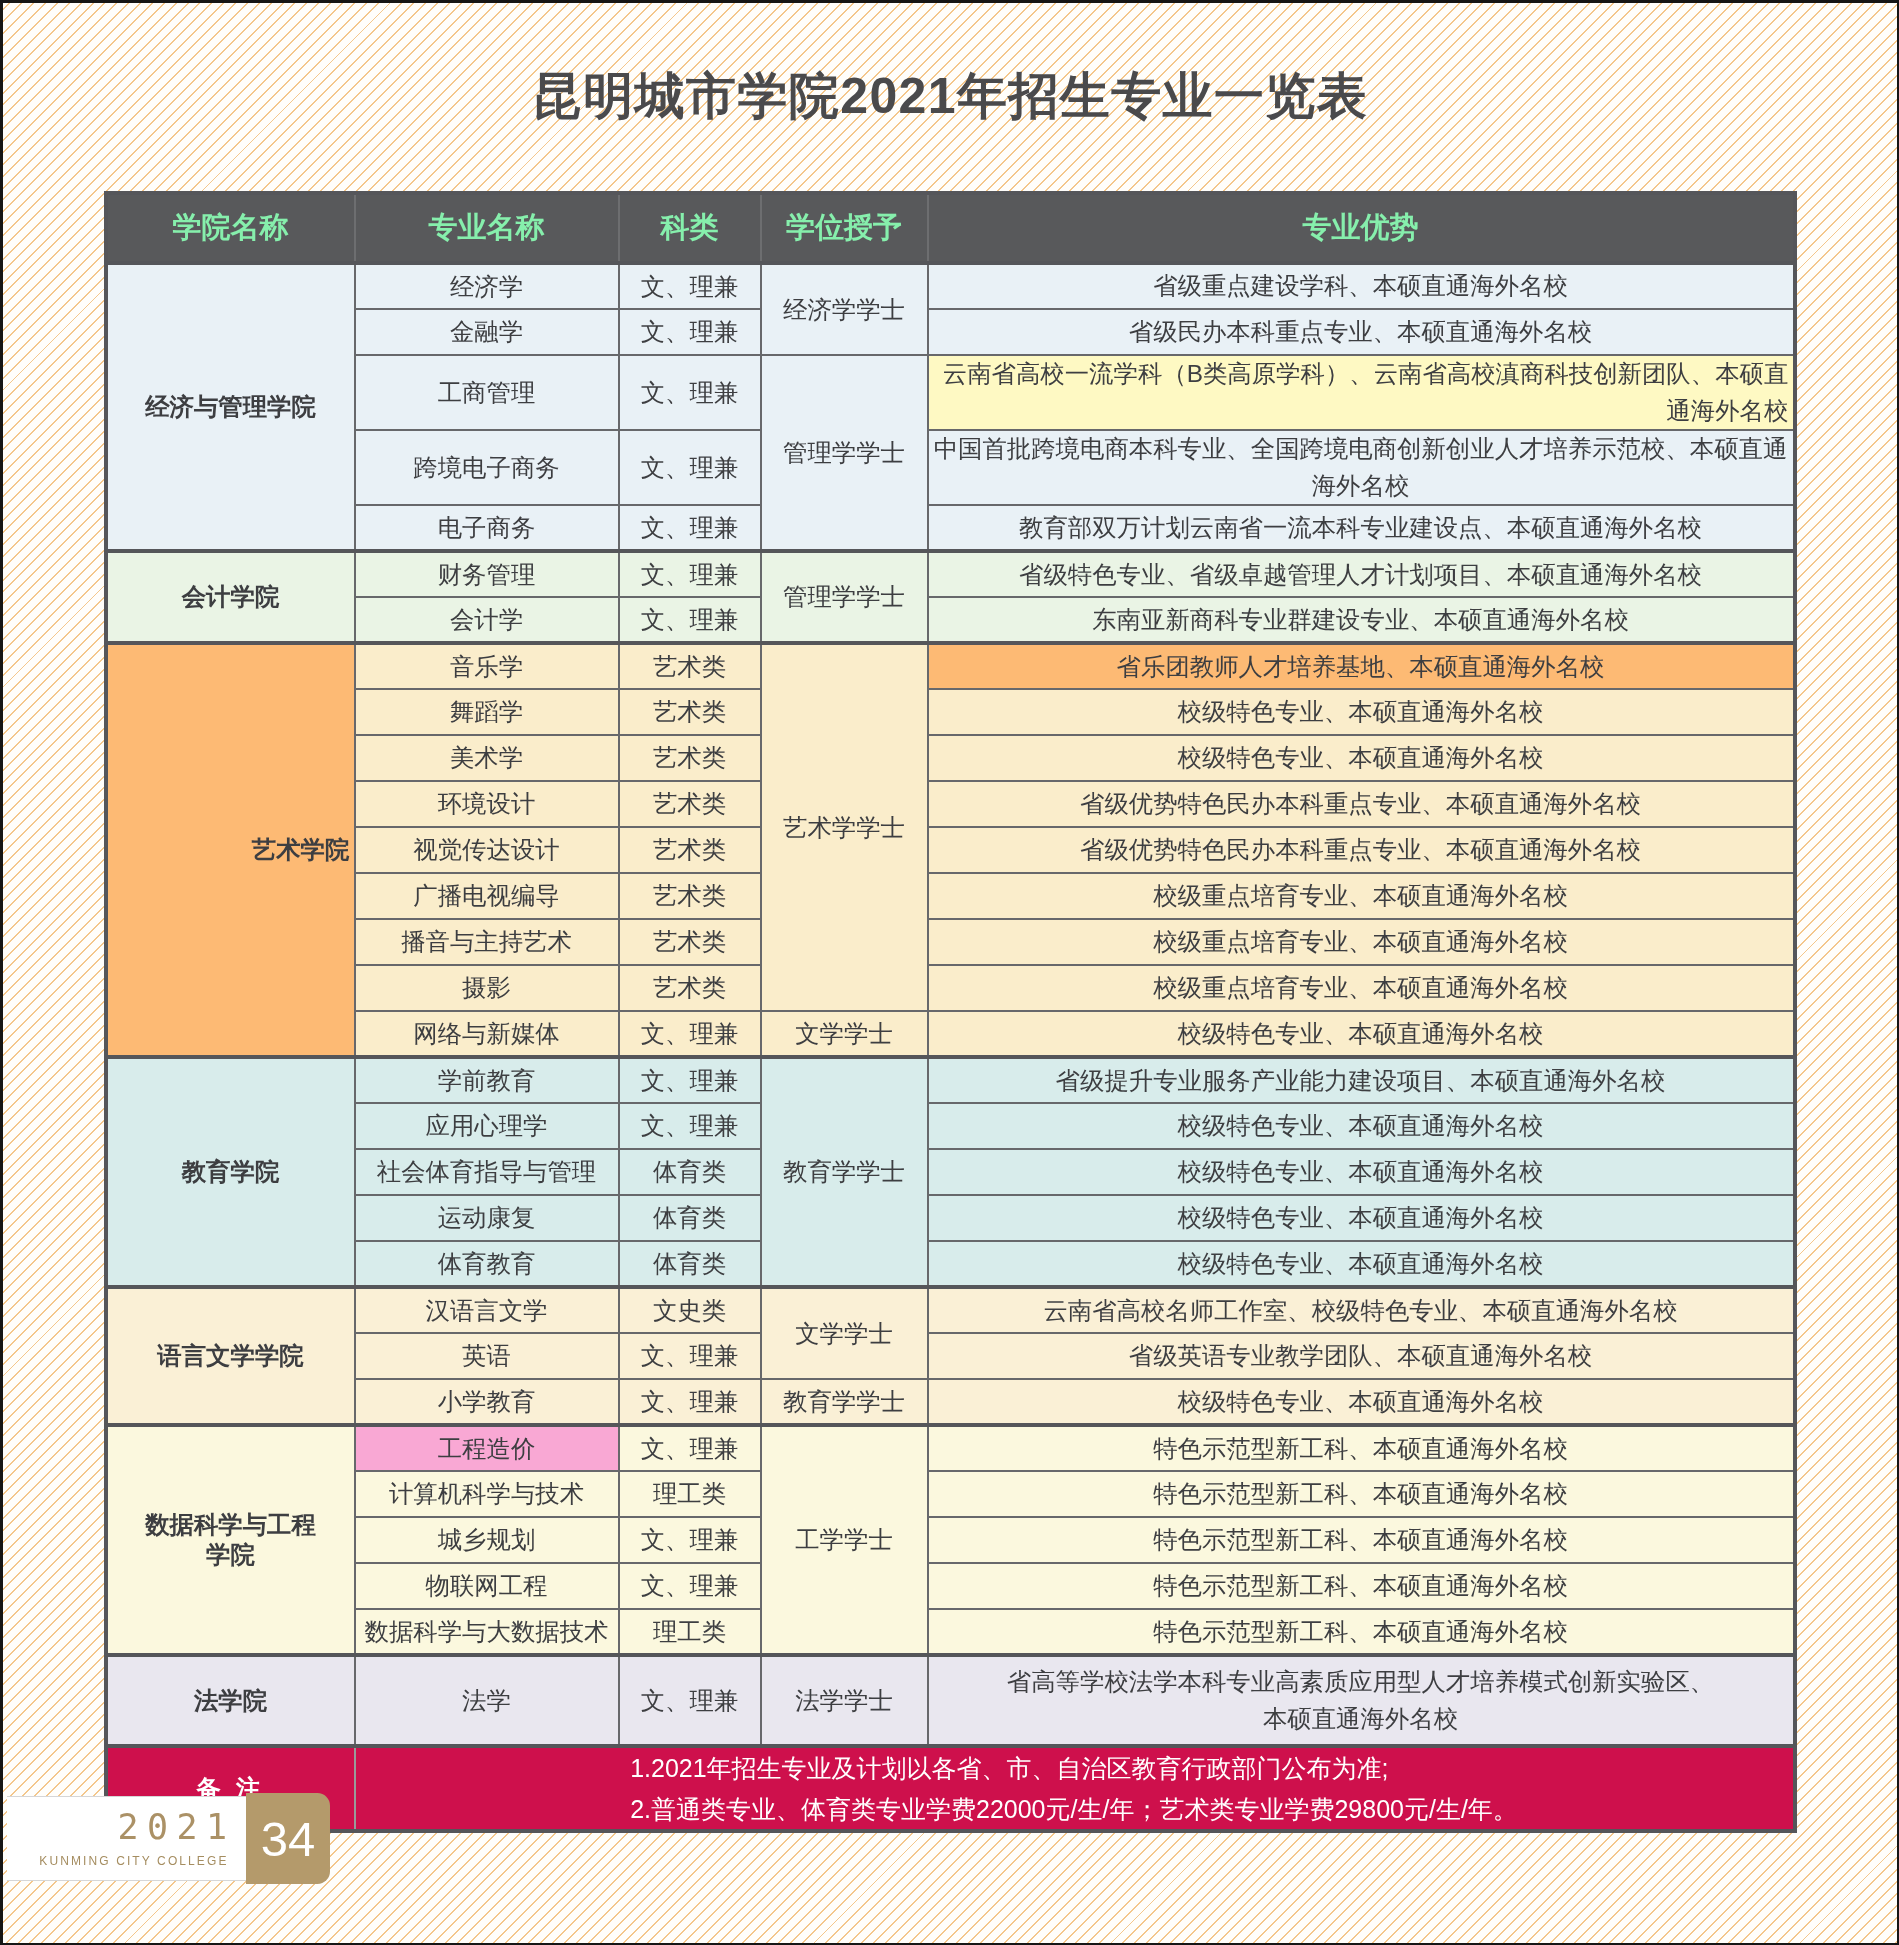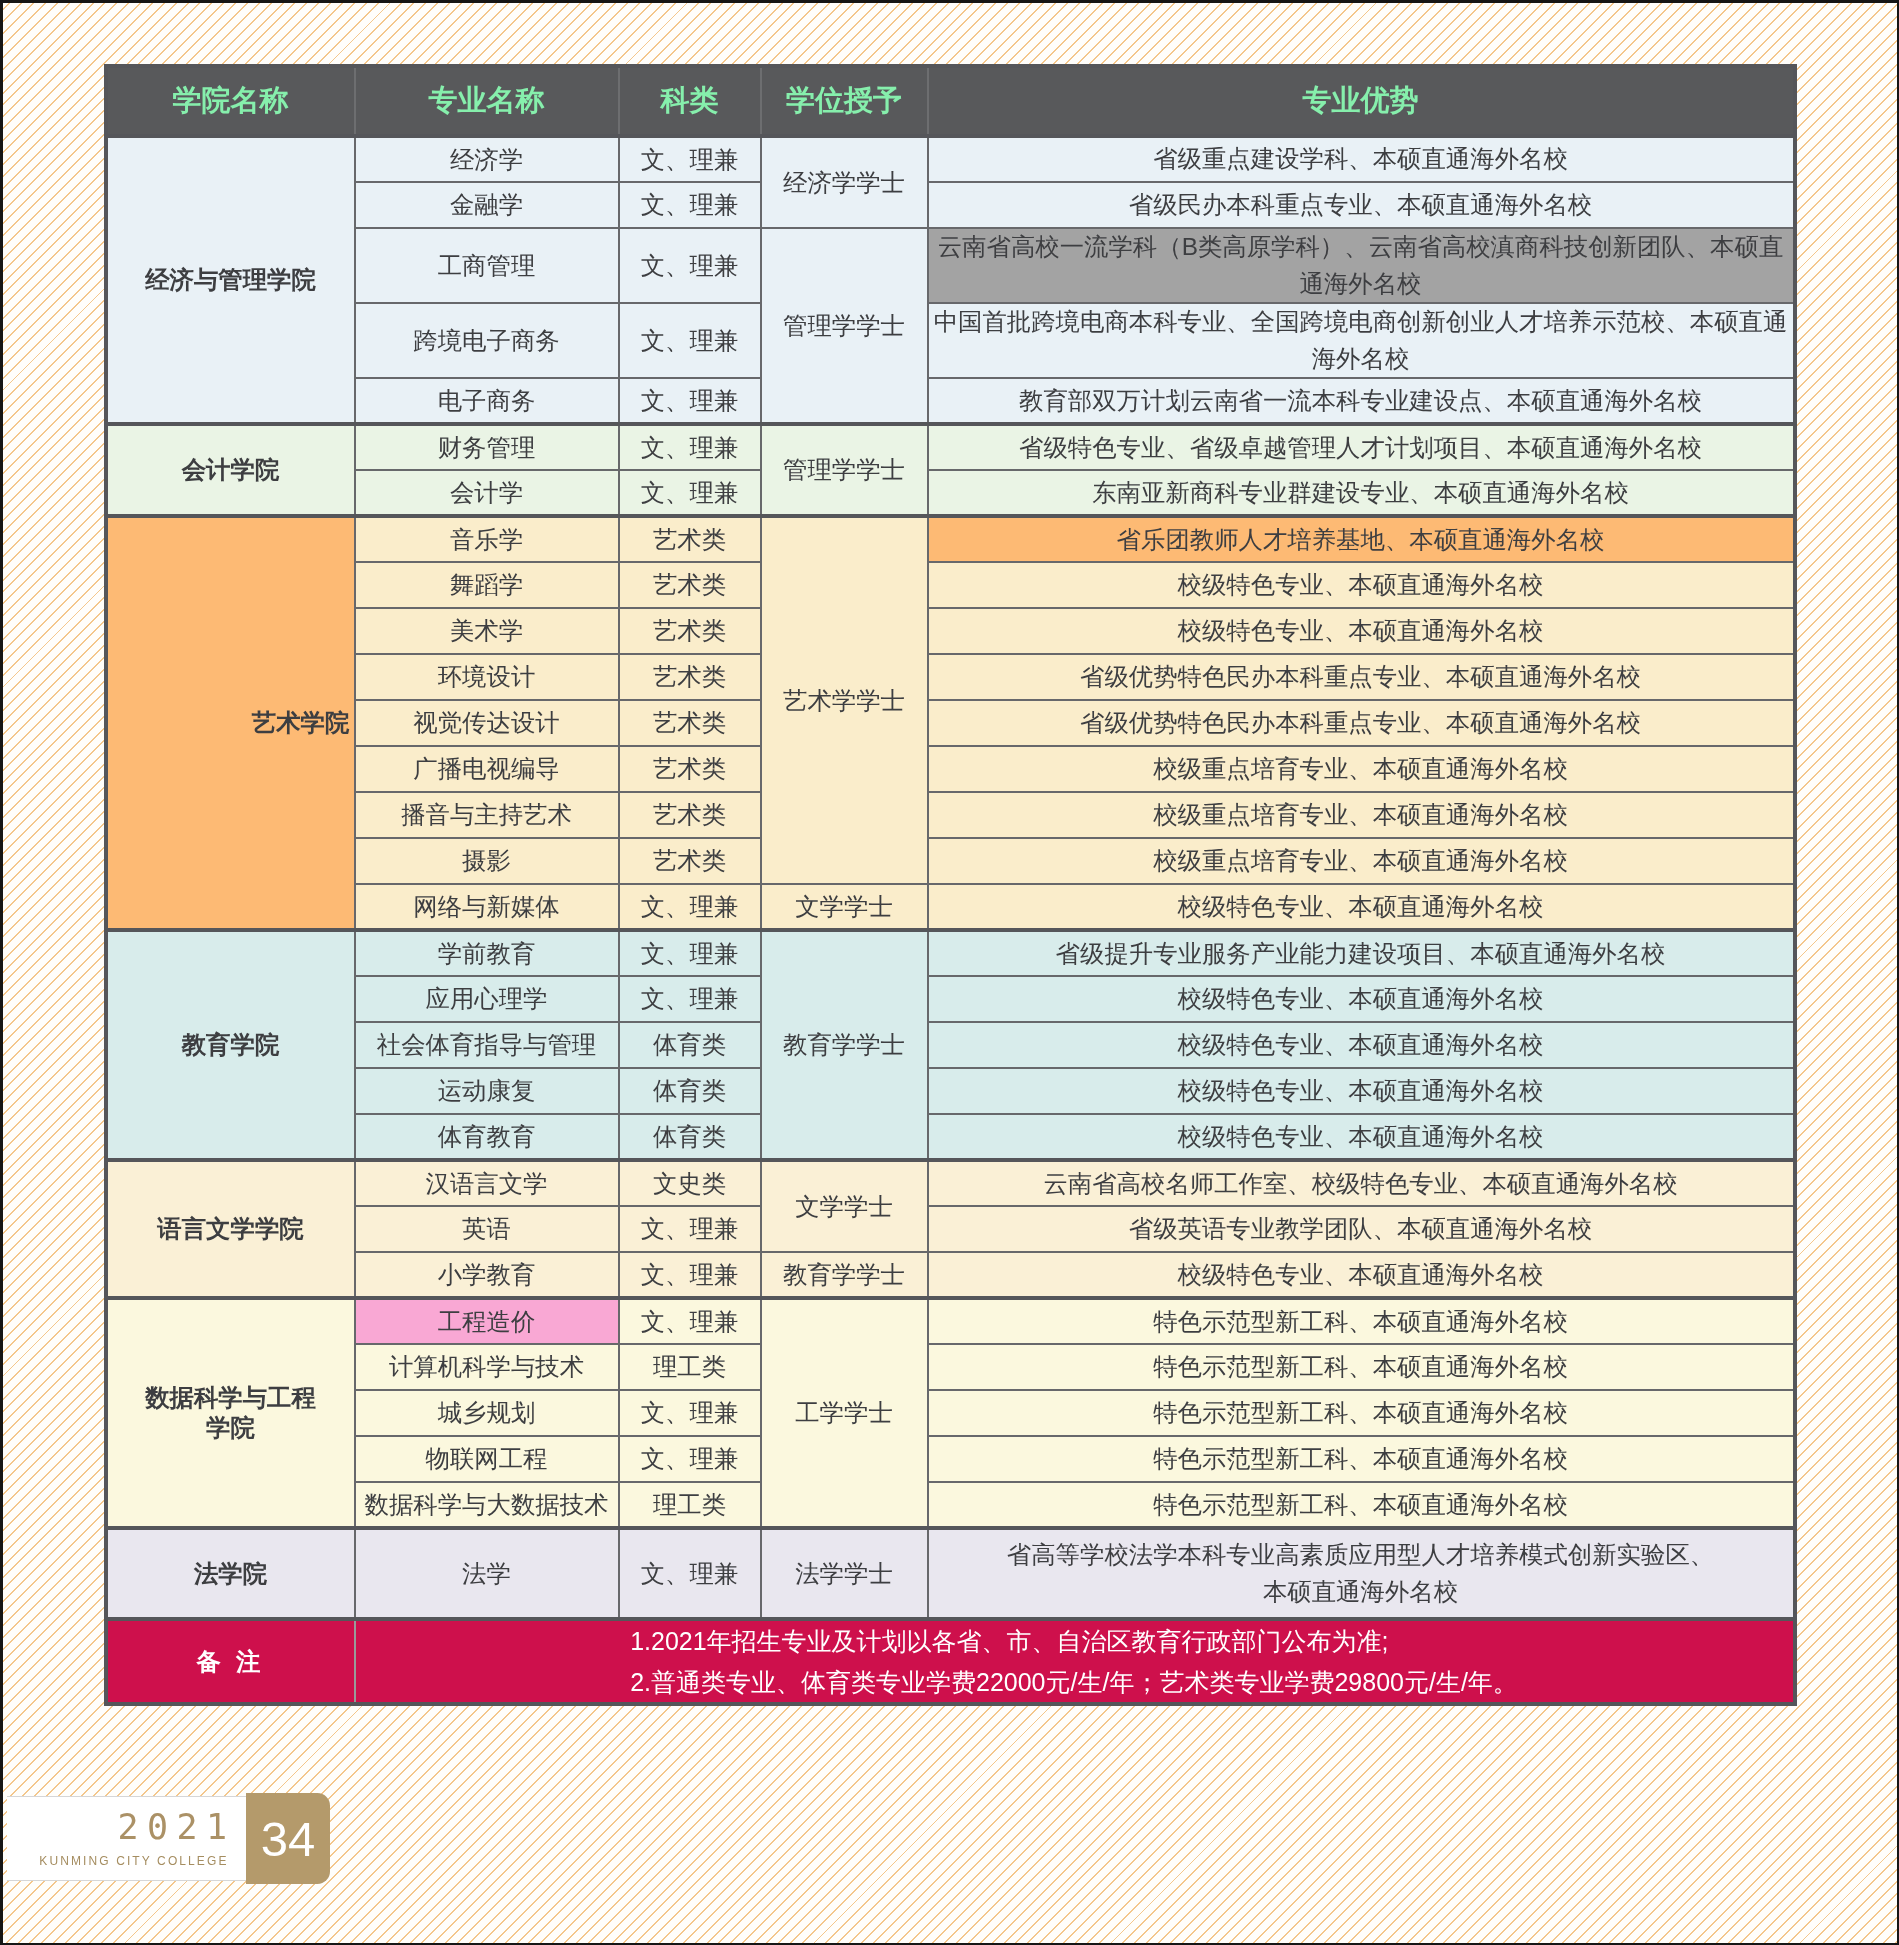--- a/index.html
+++ b/index.html
@@ -62,20 +62,21 @@
     background:#b49a6b;width:84px;height:91px;margin-left:-1.4px;
     border-radius:0 12.6px 12.6px 0;display:flex;align-items:center;justify-content:center;
     color:#ffffff;font-size:49px;font-weight:400;
   }
 </style>
 </head>
 <body>
 
 <div class="page">
 
+  <div class="title">昆明城市学院2021年招生专业一览表</div>
 
   <table class="maintable">
     <colgroup>
       <col style="width:249px">
         <col style="width:264px">
         <col style="width:142px">
         <col style="width:167px">
         <col style="width:867px">
     </colgroup>
     <thead>
@@ -97,21 +98,21 @@
         </tr>
         <tr>
           <td class="major" style="background: rgb(233, 241, 246);">金融学</td>
           <td class="category" style="background: rgb(233, 241, 246);">文、理兼</td>
           <td class="advantage" style="background: rgb(233, 241, 246);">省级民办本科重点专业、本硕直通海外名校</td>
         </tr>
         <tr>
           <td class="major" style="background: rgb(233, 241, 246);">工商管理</td>
           <td class="category" style="background: rgb(233, 241, 246);">文、理兼</td>
           <td class="degree" rowspan="3" style="background: rgb(233, 241, 246);">管理学学士</td>
-          <td class="advantage" style="background: #a3a3a3;">云南省高校一流学科（B类高原学科）、云南省高校滇商科技创新团队、本硕直通海外名校</td>
+          <td class="advantage" style="background: #fef9c3; text-align: right;">云南省高校一流学科（B类高原学科）、云南省高校滇商科技创新团队、本硕直通海外名校</td>
         </tr>
         <tr>
           <td class="major" style="background: rgb(233, 241, 246);">跨境电子商务</td>
           <td class="category" style="background: rgb(233, 241, 246);">文、理兼</td>
           <td class="advantage" style="background: rgb(233, 241, 246);">中国首批跨境电商本科专业、全国跨境电商创新创业人才培养示范校、本硕直通海外名校</td>
         </tr>
         <tr>
           <td class="major" style="background: rgb(233, 241, 246);">电子商务</td>
           <td class="category" style="background: rgb(233, 241, 246);">文、理兼</td>
           <td class="advantage" style="background: rgb(233, 241, 246);">教育部双万计划云南省一流本科专业建设点、本硕直通海外名校</td>

